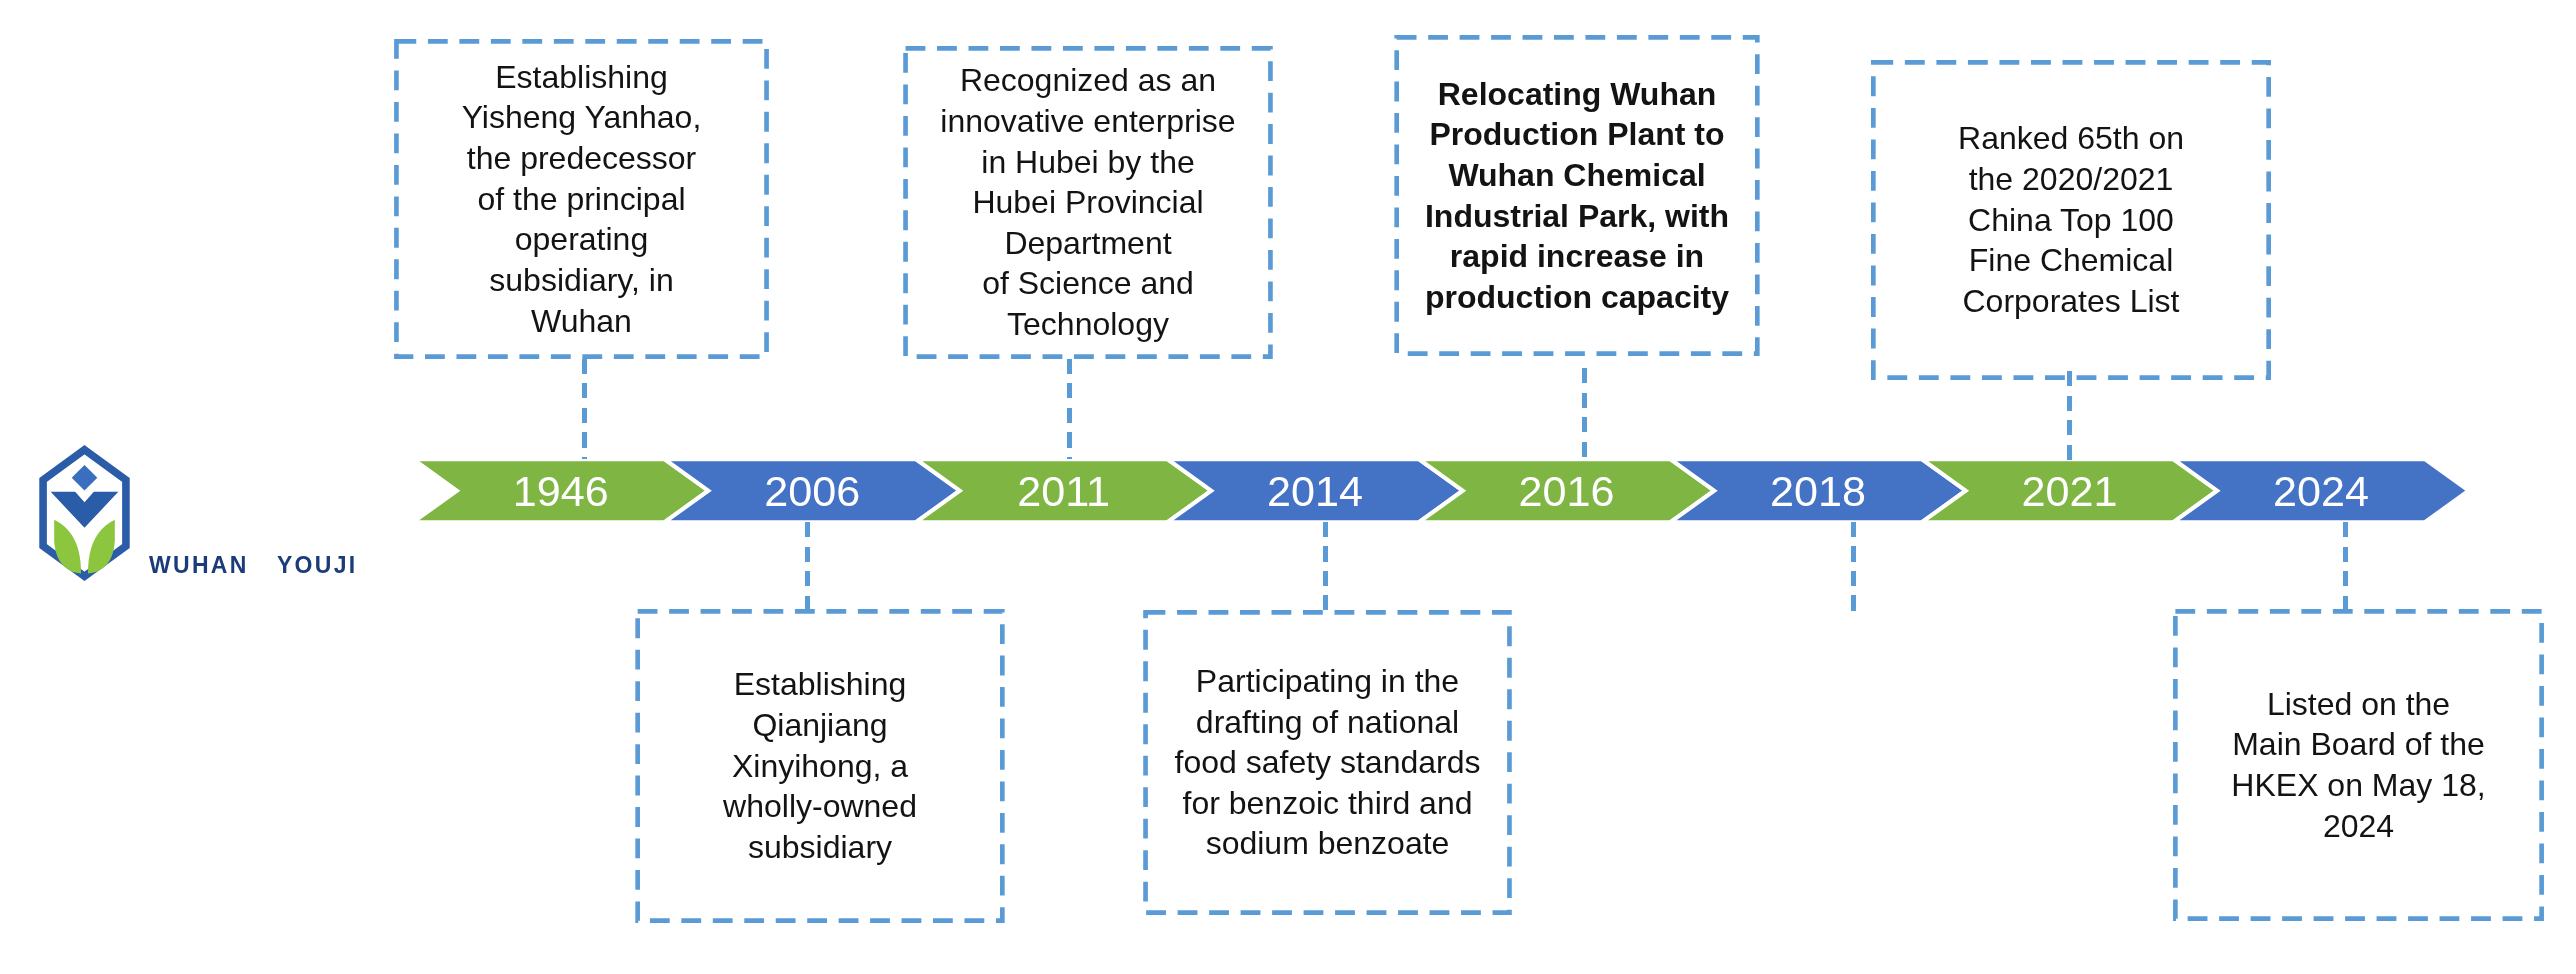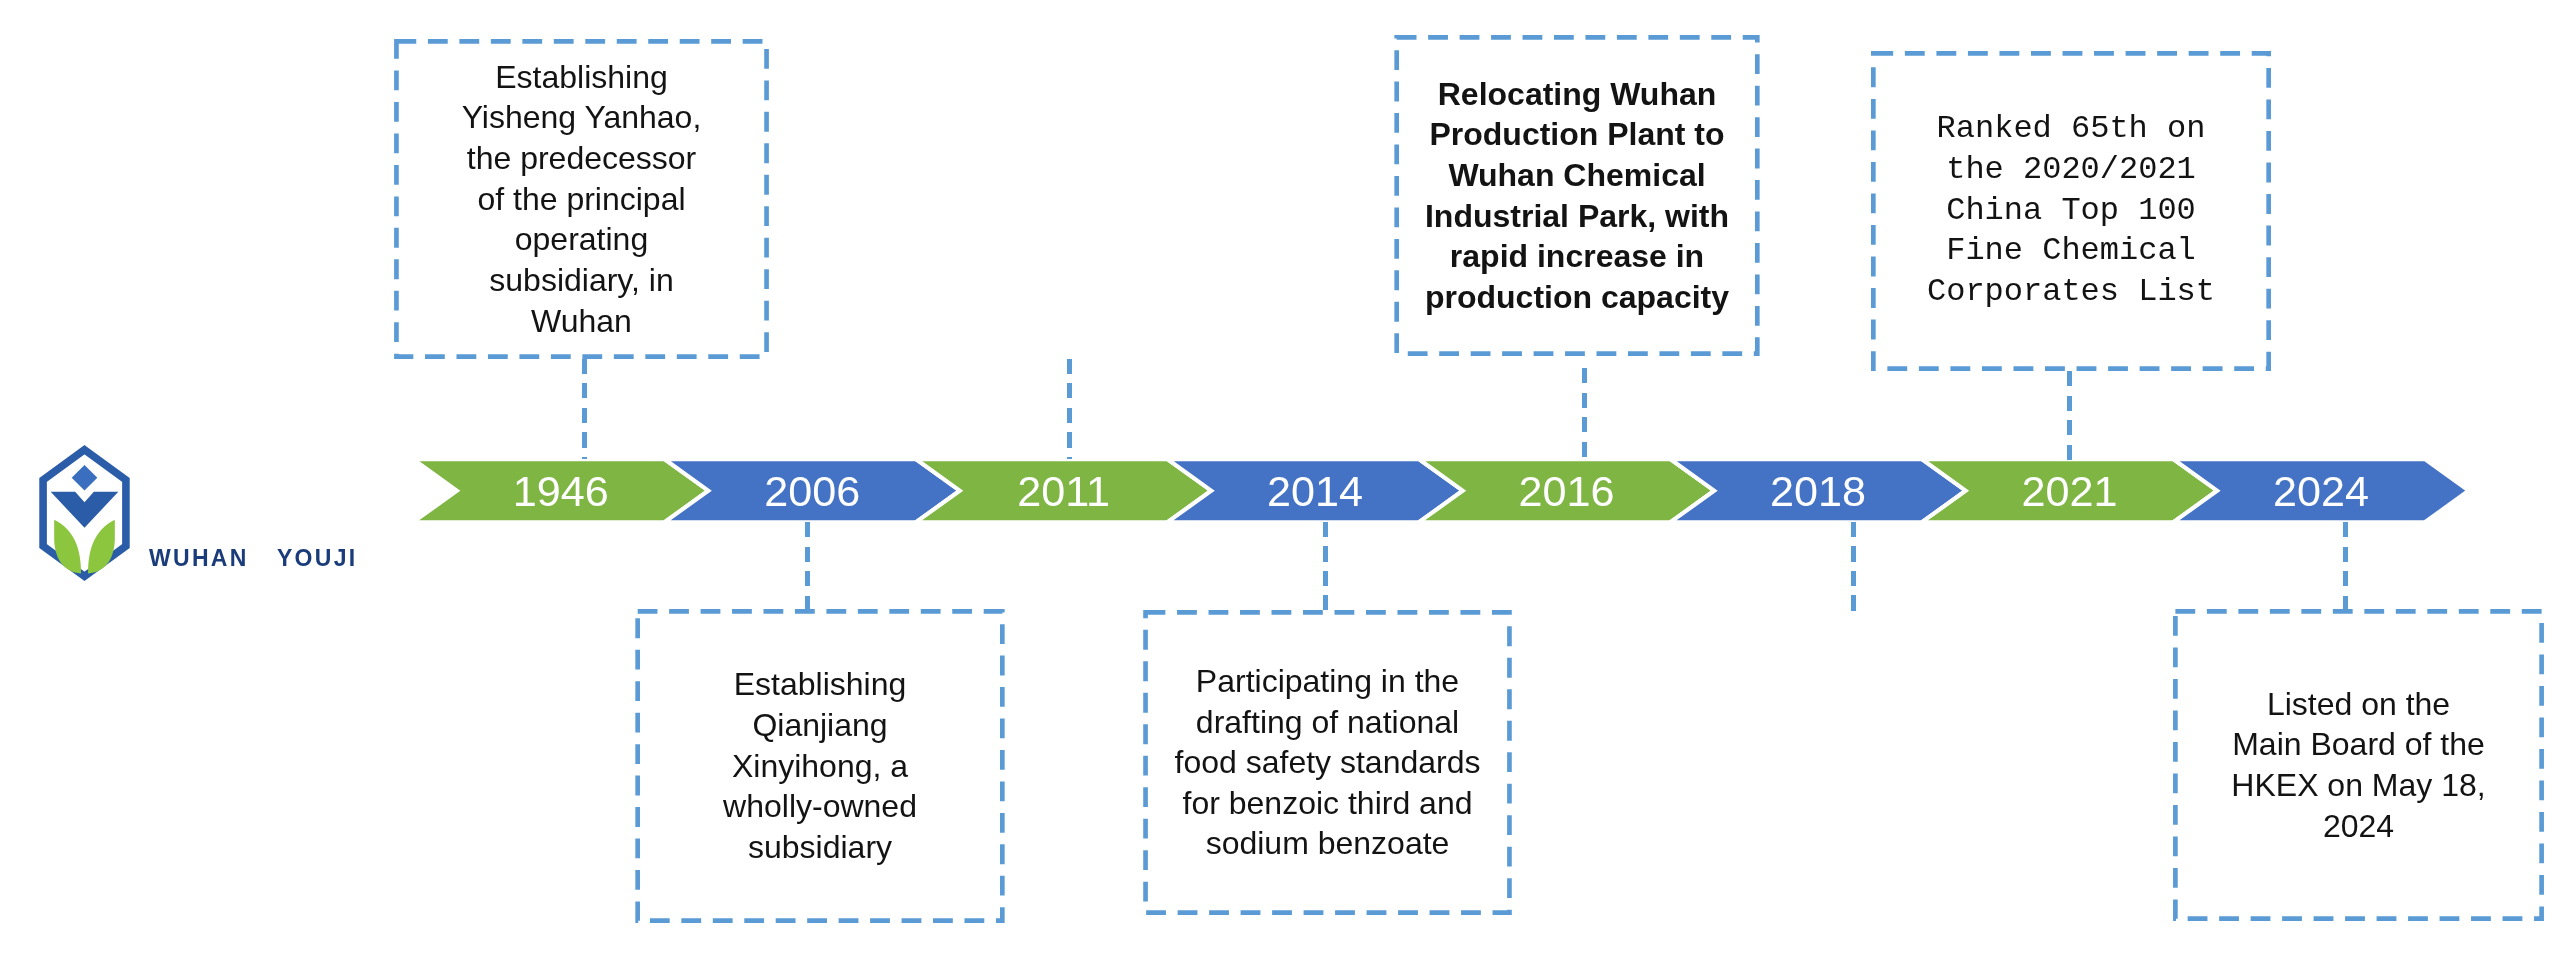--- a/index.html
+++ b/index.html
@@ -4,21 +4,21 @@
 <style>
   html,body{margin:0;padding:0;background:#ffffff;}
   body{width:2576px;height:975px;overflow:hidden;font-family:"Liberation Sans",sans-serif;}
   #stage{position:relative;width:2576px;height:975px;background:#ffffff;}
 
   
   .logo{position:absolute;left:39px;top:445px;width:362px;height:140px;}
   .logo-mark{position:absolute;left:0;top:0;width:91px;height:136px;}
   .logo-cn{position:absolute;left:108px;top:28px;font-size:61px;font-weight:700;
            color:var(--logo-navy);white-space:nowrap;letter-spacing:1.2px;}
-  .logo-en{position:absolute;left:110px;top:100px;font-size:23px;font-weight:700;
+  .logo-en{position:absolute;left:110px;top:107px;font-size:23px;font-weight:700;
            color:var(--logo-navy);white-space:nowrap;letter-spacing:2.3px;word-spacing:20px;}
 
   
   #arrows{position:absolute;left:0;top:0;width:2576px;height:975px;pointer-events:none;}
   .year{fill:#ffffff;font-size:74px;text-anchor:middle;font-family:"Liberation Sans",sans-serif;}
 
   
   .box{position:absolute;background:#ffffff;}
   .box-border{position:absolute;left:0;top:0;}
   .box-text{position:absolute;inset:0;display:flex;align-items:center;justify-content:center;
@@ -81,20 +81,32 @@
       <svg class="box-border" width="370" height="314" viewBox="0 0 634 539">
         <rect x="4" y="4" width="626" height="531" fill="none" stroke="#5B9BD5" stroke-width="8" stroke-dasharray="34 20"></rect>
       </svg>
       <div class="box-text">Establishing
 Qianjiang
 Xinyihong, a
 wholly-owned
 subsidiary</div>
     </div>
     <div class="connector" style="left: 805px; top: 522px; height: 87px;"></div>
+    <div class="box" style="left: 903px; top: 46px; width: 370px; height: 313px;">
+      <svg class="box-border" width="370" height="313" viewBox="0 0 634 537">
+        <rect x="4" y="4" width="626" height="529" fill="none" stroke="#5B9BD5" stroke-width="8" stroke-dasharray="34 20"></rect>
+      </svg>
+      <div class="box-text">Recognized as an
+innovative enterprise
+in Hubei by the
+Hubei Provincial
+Department
+of Science and
+Technology</div>
+    </div>
     <div class="connector" style="left: 1067px; top: 359px; height: 100px;"></div>
     <div class="box" style="left: 1143px; top: 610px; width: 369px; height: 305px;">
       <svg class="box-border" width="369" height="305" viewBox="0 0 632 523">
         <rect x="4" y="4" width="624" height="515" fill="none" stroke="#5B9BD5" stroke-width="8" stroke-dasharray="34 20"></rect>
       </svg>
       <div class="box-text">Participating in the
 drafting of national
 food safety standards
 for benzoic third and
 sodium benzoate</div>
@@ -106,21 +118,21 @@
       </svg>
       <div class="box-text">Relocating Wuhan
 Production Plant to
 Wuhan Chemical
 Industrial Park, with
 rapid increase in
 production capacity</div>
     </div>
     <div class="connector" style="left: 1582px; top: 368px; height: 91px;"></div>
     <div class="connector" style="left: 1851px; top: 522px; height: 89px;"></div>
-    <div class="box" style="left: 1871px; top: 51px; width: 400px; height: 320px; font-family: Liberation Mono, monospace;">
+    <div class="box" style="left: 1871px; top: 60px; width: 400px; height: 320px;">
       <svg class="box-border" width="400" height="320" viewBox="0 0 685 548">
         <rect x="4" y="4" width="677" height="540" fill="none" stroke="#5B9BD5" stroke-width="8" stroke-dasharray="34 20"></rect>
       </svg>
       <div class="box-text">Ranked 65th on
 the 2020/2021
 China Top 100
 Fine Chemical
 Corporates List</div>
     </div>
     <div class="connector" style="left: 2067px; top: 371px; height: 89px;"></div>

